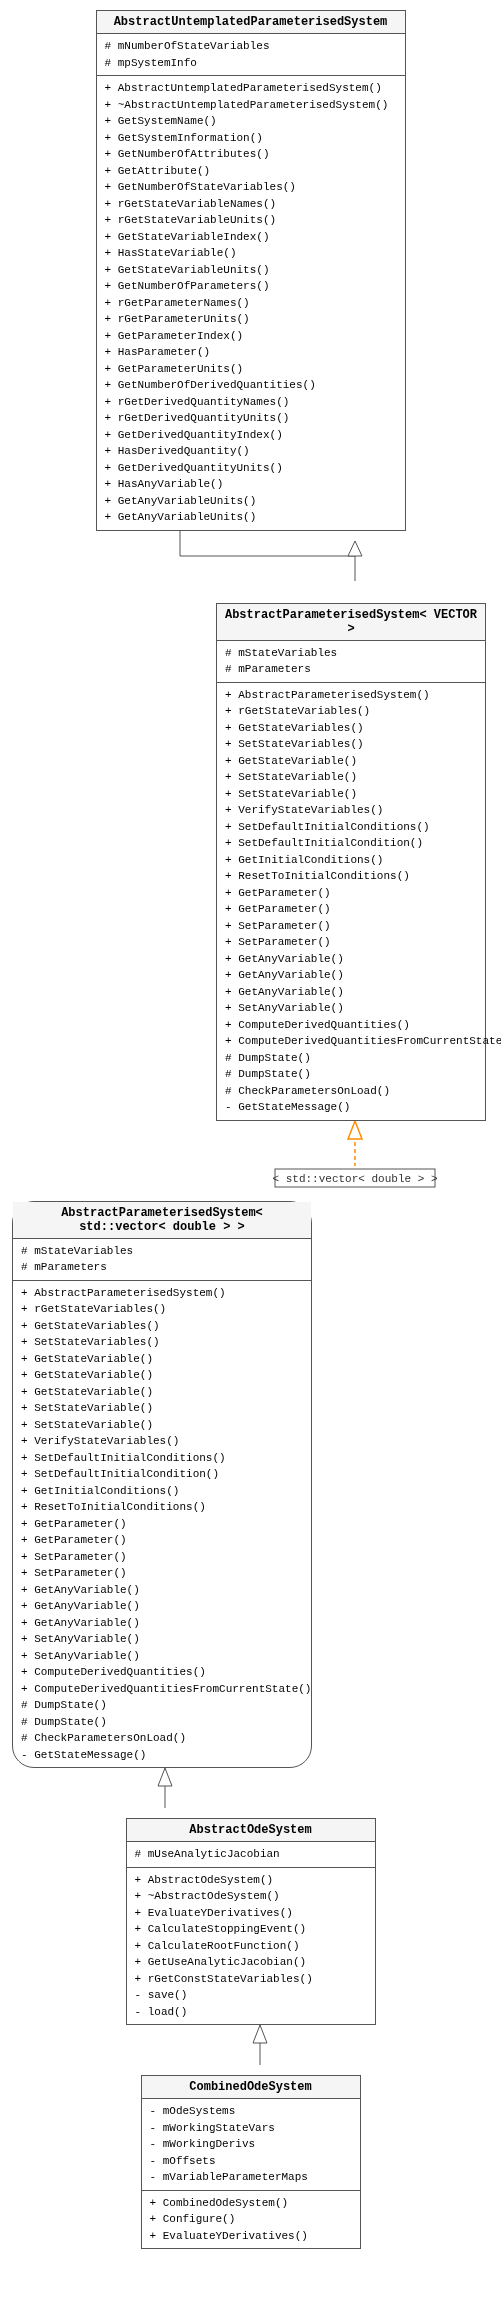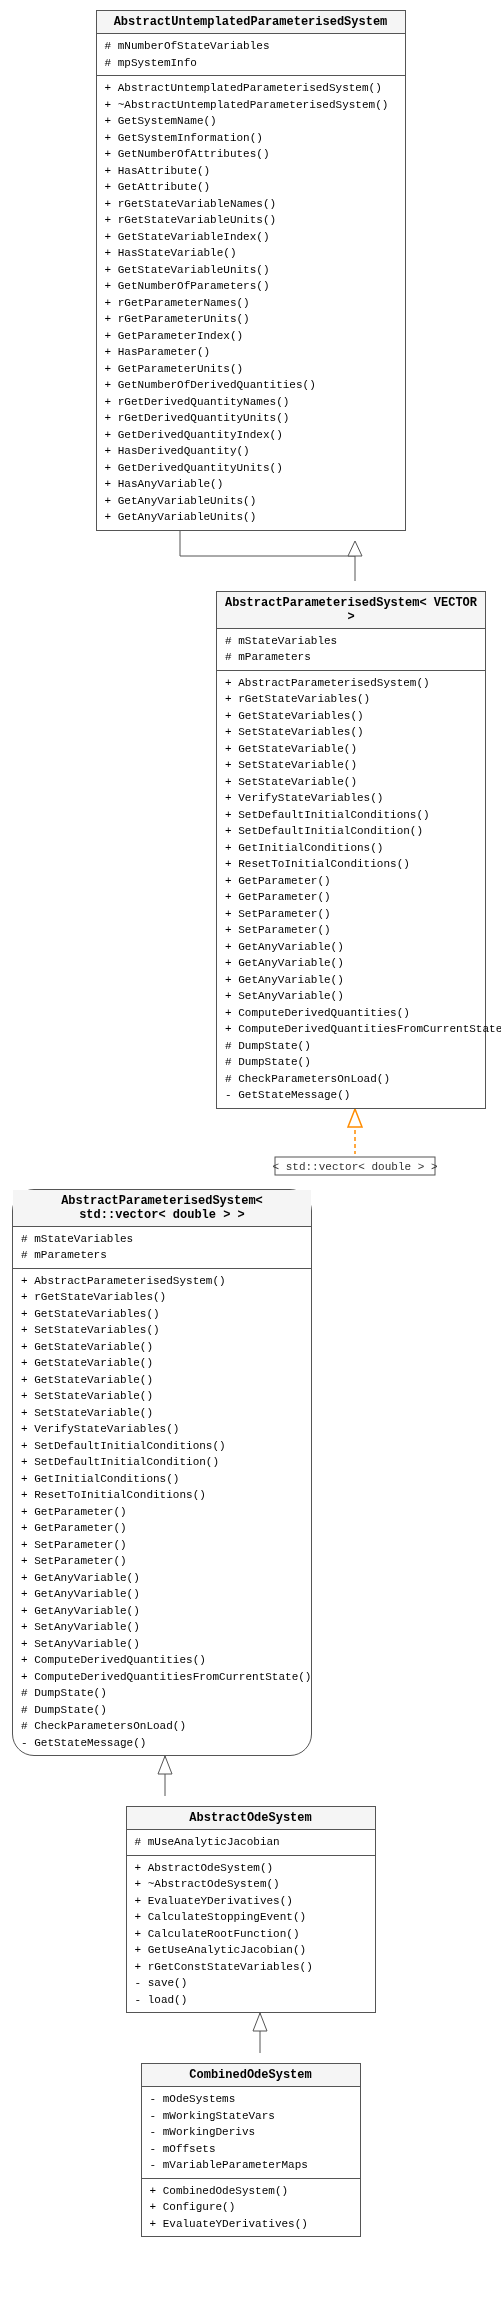--- a/index.html
+++ b/index.html
@@ -66,22 +66,22 @@
       <div class="section">
         <p># mNumberOfStateVariables</p>
         <p># mpSystemInfo</p>
       </div>
       <div class="section">
         <p>+ AbstractUntemplatedParameterisedSystem()</p>
         <p>+ ~AbstractUntemplatedParameterisedSystem()</p>
         <p>+ GetSystemName()</p>
         <p>+ GetSystemInformation()</p>
         <p>+ GetNumberOfAttributes()</p>
-        <p>+ HasAttribute()</p>
         <p>+ GetAttribute()</p>
+        <p>+ GetNumberOfStateVariables()</p>
         <p>+ rGetStateVariableNames()</p>
         <p>+ rGetStateVariableUnits()</p>
         <p>+ GetStateVariableIndex()</p>
         <p>+ HasStateVariable()</p>
         <p>+ GetStateVariableUnits()</p>
         <p>+ GetNumberOfParameters()</p>
         <p>+ rGetParameterNames()</p>
         <p>+ rGetParameterUnits()</p>
         <p>+ GetParameterIndex()</p>
         <p>+ HasParameter()</p>
@@ -103,21 +103,21 @@
   <svg width="501" height="60" style="display:block; overflow:visible;">
 
     <line x1="170" y1="0" x2="170" y2="25" stroke="#555" stroke-width="1"></line>
     <line x1="170" y1="25" x2="345" y2="25" stroke="#555" stroke-width="1"></line>
     <line x1="345" y1="25" x2="345" y2="50" stroke="#555" stroke-width="1"></line>
 
     <polygon points="345,10 338,25 352,25" fill="white" stroke="#555" stroke-width="1"></polygon>
   </svg>
 
   <div style="display:flex; justify-content:flex-end; padding-right:5px;">
-    <div class="uml-box" style="width:270px;">
+    <div class="uml-box" style="width:270px;margin-top:12px;">
       <div class="box-title">AbstractParameterisedSystem&lt; VECTOR &gt;</div>
       <div class="section">
         <p># mStateVariables</p>
         <p># mParameters</p>
       </div>
       <div class="section">
         <p>+ AbstractParameterisedSystem()</p>
         <p>+ rGetStateVariables()</p>
         <p>+ GetStateVariables()</p>
         <p>+ SetStateVariables()</p>

